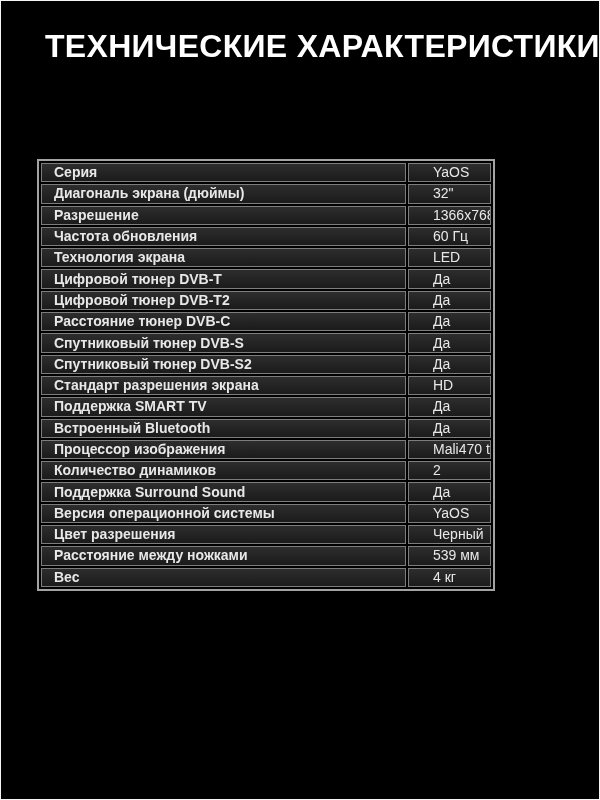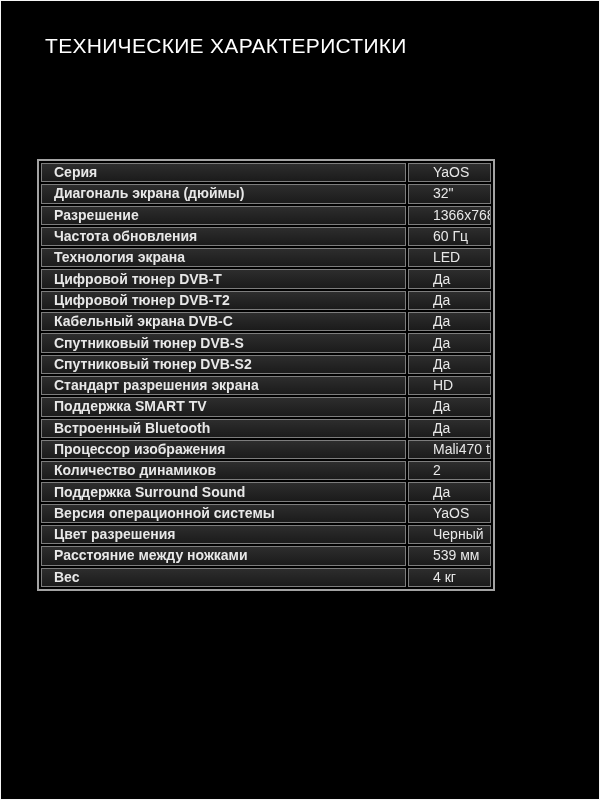--- a/index.html
+++ b/index.html
@@ -16,22 +16,22 @@
     border: 1px solid #f5f5f5;
     overflow: hidden;
     font-family: "Liberation Sans", sans-serif;
   }
   .page-title {
     position: absolute;
     left: 44px;
     top: 29px;
     margin: 0;
     color: #ffffff;
-    font-size: 21px;
-    font-weight: normal;
+    font-size: 32px;
+    font-weight: bold;
     letter-spacing: 0.3px;
     line-height: 32px;
     white-space: nowrap;
   }
   table.spec-table {
     position: absolute;
     left: 36px;
     top: 158px;
     width: 458px;
     table-layout: fixed;
@@ -91,21 +91,21 @@
         </tr>
         <tr>
           <td class="label-cell">Цифровой тюнер DVB-T</td>
           <td class="value-cell">Да</td>
         </tr>
         <tr>
           <td class="label-cell">Цифровой тюнер DVB-T2</td>
           <td class="value-cell">Да</td>
         </tr>
         <tr>
-          <td class="label-cell">Кабельный экрана DVB-C</td>
+          <td class="label-cell">Расстояние тюнер DVB-C</td>
           <td class="value-cell">Да</td>
         </tr>
         <tr>
           <td class="label-cell">Спутниковый тюнер DVB-S</td>
           <td class="value-cell">Да</td>
         </tr>
         <tr>
           <td class="label-cell">Спутниковый тюнер DVB-S2</td>
           <td class="value-cell">Да</td>
         </tr>

